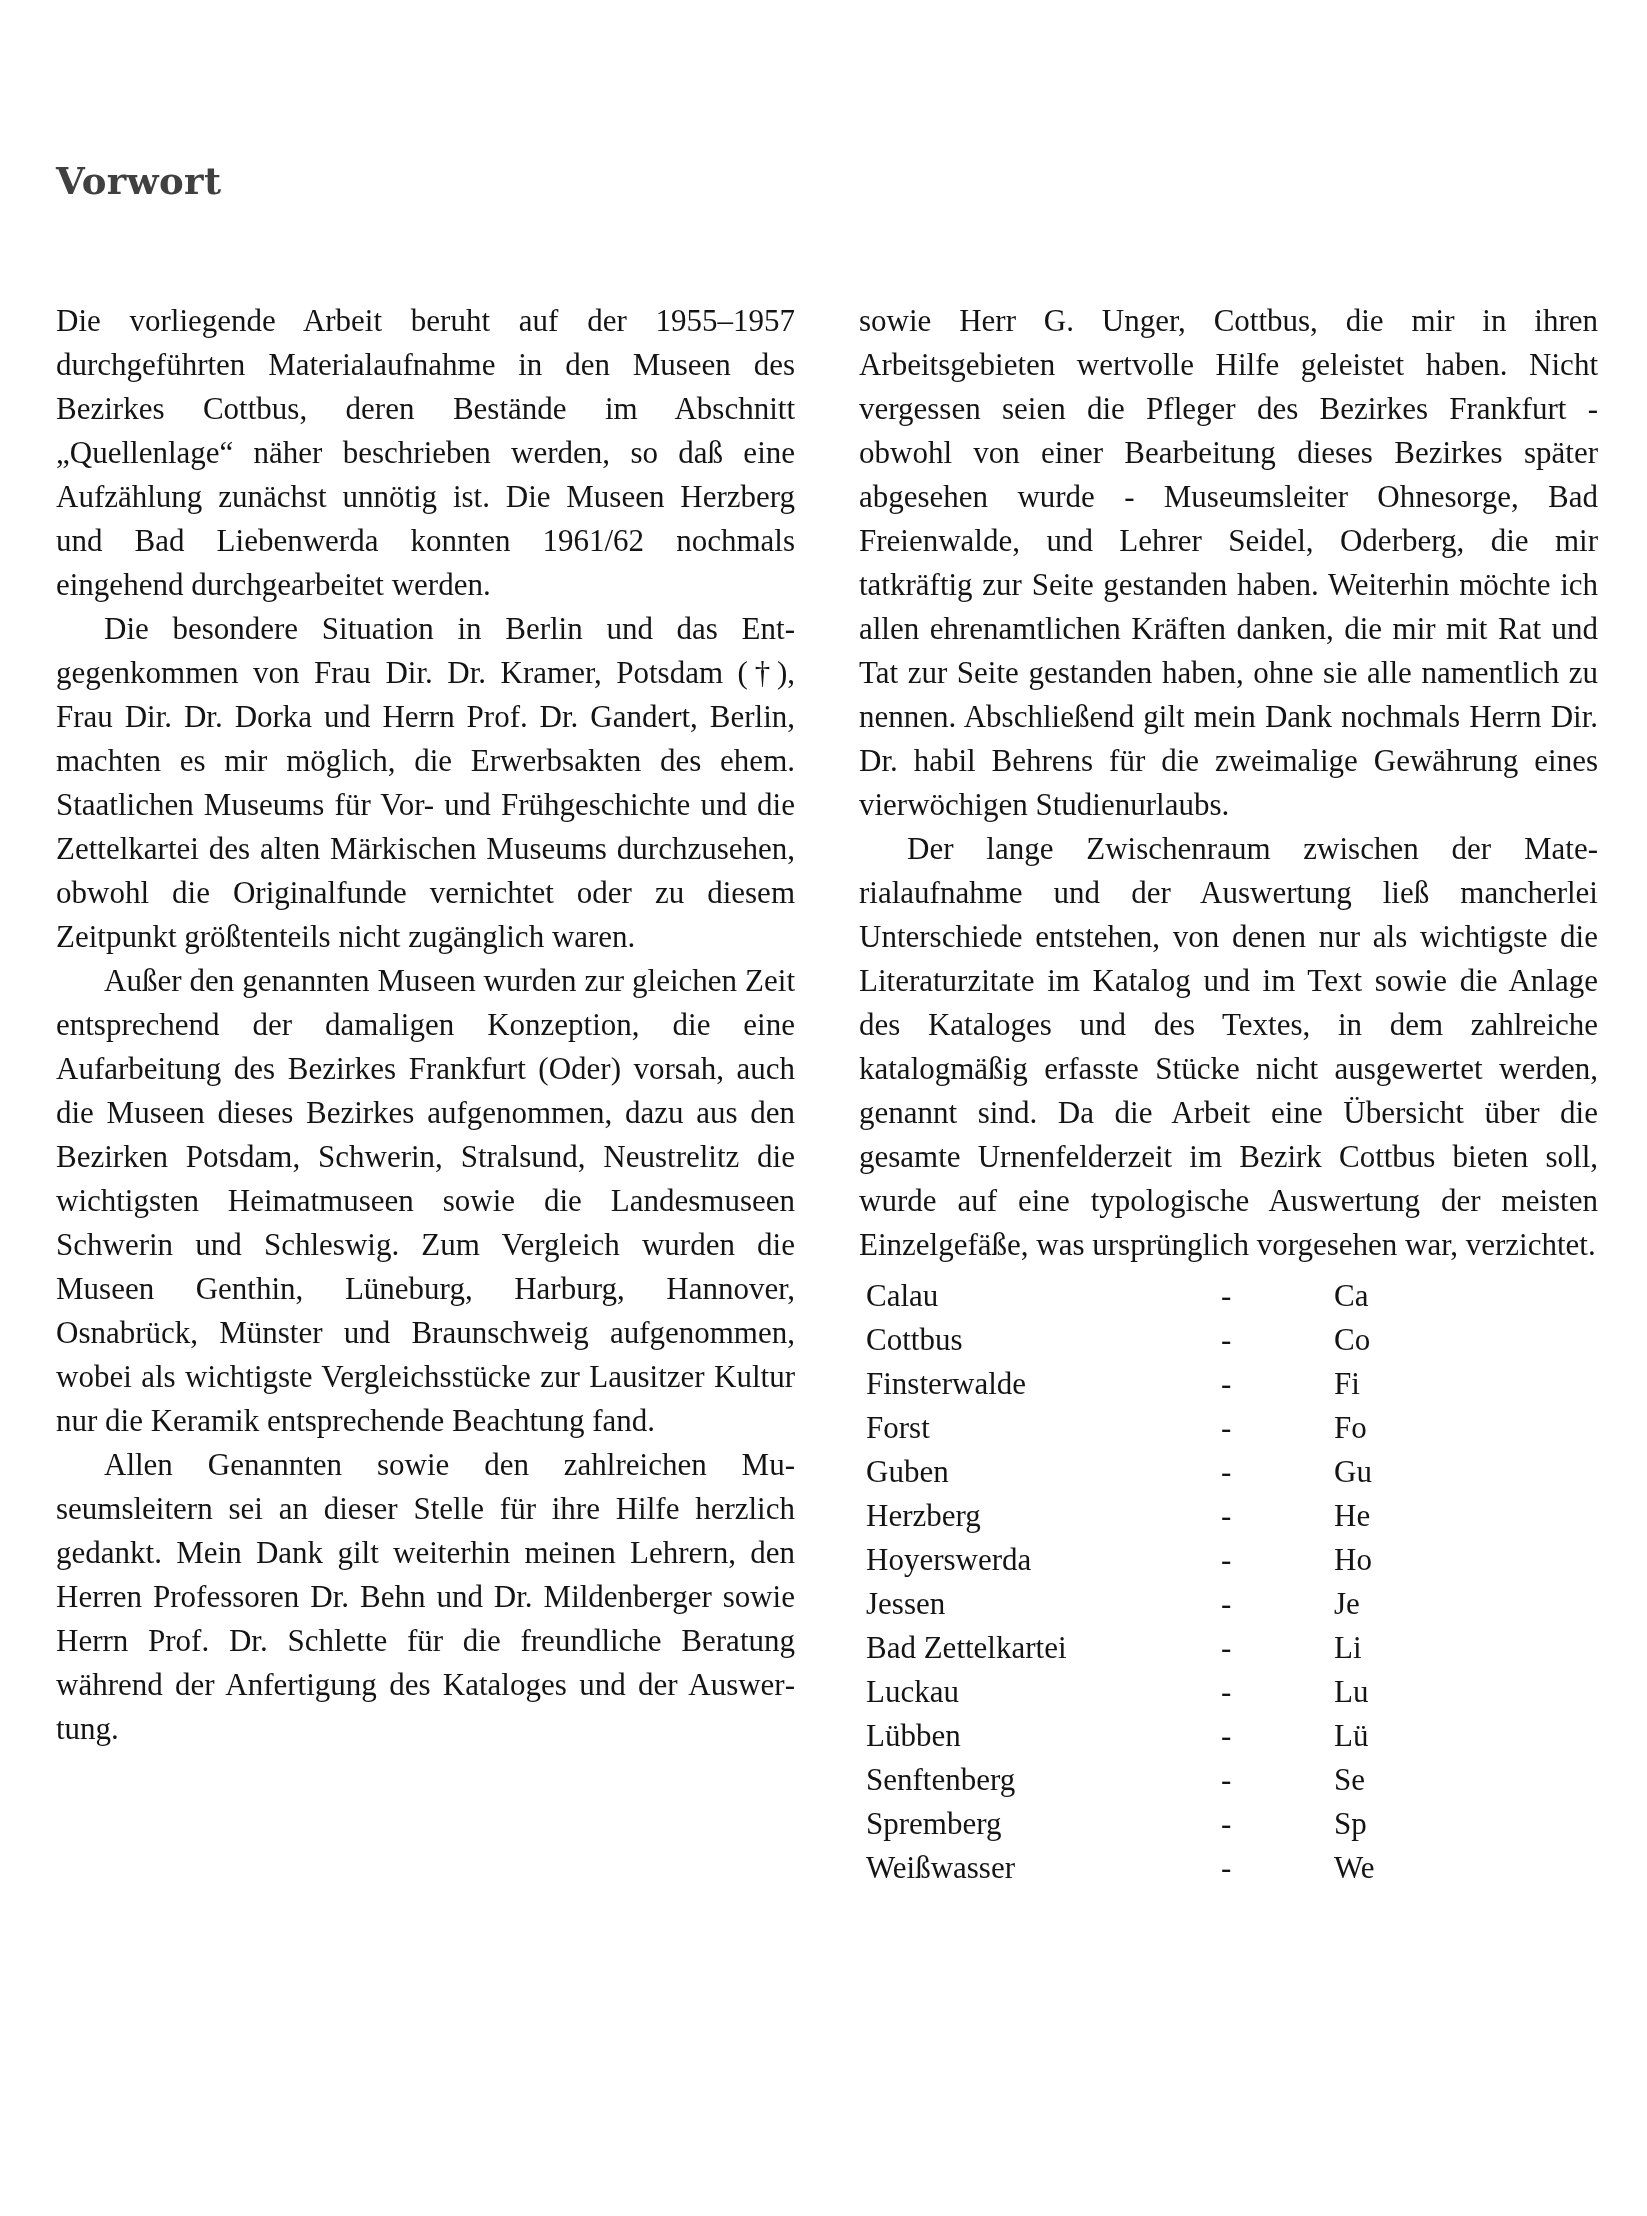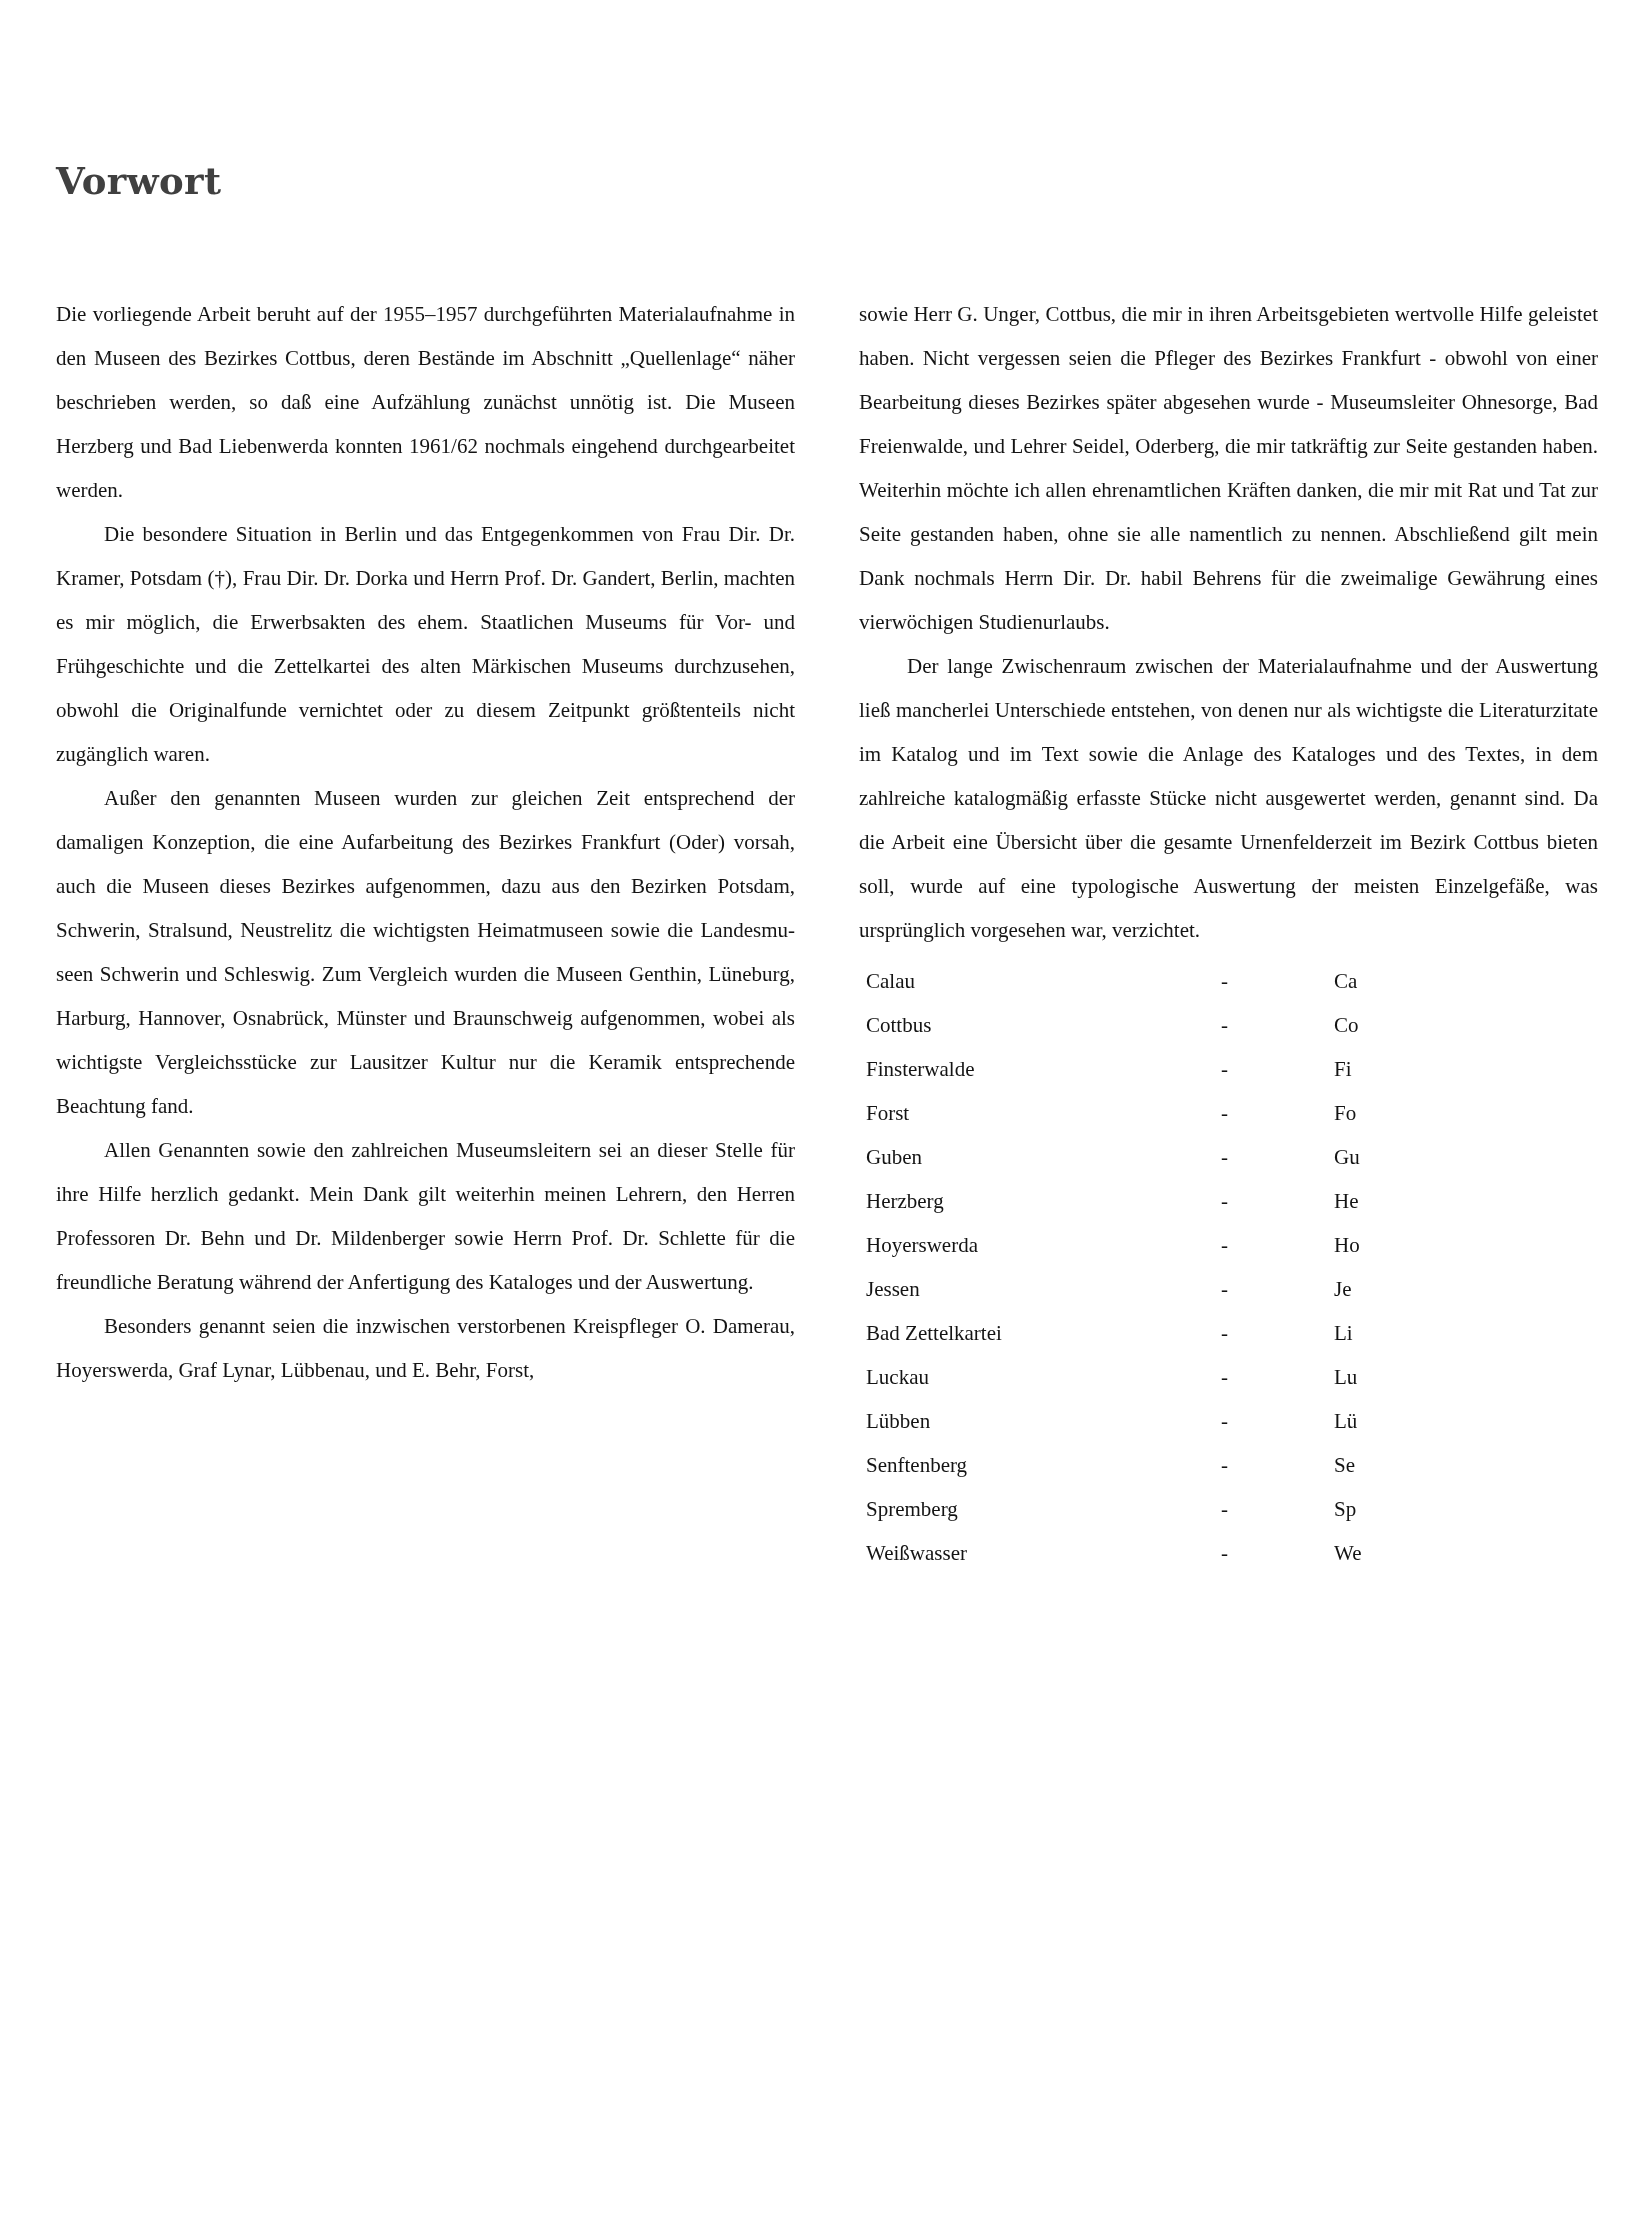--- a/index.html
+++ b/index.html
@@ -2,22 +2,22 @@
 <html style="font-size:12.4px"><head>
 <meta charset="utf-8">
 <style>
   html, body { margin: 0; padding: 0; background: #ffffff; }
   body { width: 1648px; height: 2216px; position: relative; overflow: hidden; color: #141414; }
   .page-title {
     position: absolute; left: 56px; top: 159px; margin: 0;
     font-family: "DejaVu Serif", serif; font-weight: bold; font-size: 37px; letter-spacing: 0.4px; color: #404040;
   }
   .col {
-    position: absolute; top: 292px; width: 739px;
-    font-family: "Liberation Serif", serif; font-size: 21px; line-height: 44px;
+    position: absolute; top: 299px; width: 739px;
+    font-family: "Liberation Serif", serif; font-size: 31px; line-height: 44px;
     text-align: justify; hyphens: manual;
   }
   .col-left { left: 56px; }
   .col-right { left: 859px; }
   .para { margin: 0; text-indent: 0; }
   .para.indent { text-indent: 48px; }
   .abbr-table { margin: 7px; padding: 0; list-style: none; }
   .abbr-row { position: relative; height: 44px; }
   .abbr-name { position: absolute; left: 0; }
   .abbr-dash { position: absolute; left: 355px; }
@@ -26,21 +26,20 @@
 </head>
 <body>
 
 <h1 class="page-title">Vorwort</h1>
 
 <div class="col col-left">
   <p class="para">Die vorliegende Arbeit beruht auf der 1955–1957 durchgeführten Materialaufnahme in den Museen des Bezirkes Cottbus, deren Bestände im Ab­schnitt „Quellenlage“ näher beschrieben werden, so daß eine Aufzählung zunächst unnötig ist. Die Museen Herzberg und Bad Liebenwerda konnten 1961/62 nochmals eingehend durchgearbeitet werden.</p>
   <p class="para indent">Die besondere Situation in Berlin und das Ent­gegenkommen von Frau Dir. Dr. Kramer, Pots­dam (†), Frau Dir. Dr. Dorka und Herrn Prof. Dr. Gandert, Berlin, machten es mir möglich, die Er­werbsakten des ehem. Staatlichen Museums für Vor- und Frühgeschichte und die Zettelkartei des alten Märkischen Museums durchzusehen, obwohl die Originalfunde vernichtet oder zu diesem Zeitpunkt größtenteils nicht zugänglich waren.</p>
   <p class="para indent">Außer den genannten Museen wurden zur gleichen Zeit entsprechend der damaligen Kon­zeption, die eine Aufarbeitung des Bezirkes Frankfurt (Oder) vorsah, auch die Museen dieses Bezirkes aufgenommen, dazu aus den Bezirken Potsdam, Schwerin, Stralsund, Neustrelitz die wichtigsten Heimatmuseen sowie die Landesmu­seen Schwerin und Schleswig. Zum Vergleich wurden die Museen Genthin, Lüneburg, Harburg, Hannover, Osnabrück, Münster und Braun­schweig aufgenommen, wobei als wichtigste Ver­gleichsstücke zur Lausitzer Kultur nur die Kera­mik entsprechende Beachtung fand.</p>
   <p class="para indent">Allen Genannten sowie den zahlreichen Mu­seumsleitern sei an dieser Stelle für ihre Hilfe herzlich gedankt. Mein Dank gilt weiterhin mei­nen Lehrern, den Herren Professoren Dr. Behn und Dr. Mildenberger sowie Herrn Prof. Dr. Schlette für die freundliche Beratung während der Anfertigung des Kataloges und der Auswer­tung.</p>
-  <p class="para indent">Besonders genannt seien die inzwischen verstorbenen Kreispfleger O. Damerau, Hoyers­werda, Graf Lynar, Lübbenau, und E. Behr, Forst,</p>
 </div>
 
 <div class="col col-right">
   <p class="para">sowie Herr G. Unger, Cottbus, die mir in ihren Arbeitsgebieten wertvolle Hilfe geleistet haben. Nicht vergessen seien die Pfleger des Bezirkes Frankfurt - obwohl von einer Bearbeitung dieses Bezirkes später abgesehen wurde - Museumsleiter Ohnesorge, Bad Freienwalde, und Lehrer Seidel, Oderberg, die mir tatkräftig zur Seite gestanden haben. Weiterhin möchte ich allen ehrenamtlichen Kräften danken, die mir mit Rat und Tat zur Seite gestanden haben, ohne sie alle namentlich zu nennen. Abschließend gilt mein Dank nochmals Herrn Dir. Dr. habil Behrens für die zweimalige Gewährung eines vierwöchigen Studienurlaubs.</p>
   <p class="para indent">Der lange Zwischenraum zwischen der Mate­rialaufnahme und der Auswertung ließ mancher­lei Unterschiede entstehen, von denen nur als wichtigste die Literaturzitate im Katalog und im Text sowie die Anlage des Kataloges und des Textes, in dem zahlreiche katalogmäßig erfasste Stücke nicht ausgewertet werden, genannt sind. Da die Arbeit eine Übersicht über die gesamte Urnenfelderzeit im Bezirk Cottbus bieten soll, wurde auf eine typologische Auswertung der meisten Einzelgefäße, was ursprünglich vorgese­hen war, verzichtet.</p>
   <ul class="abbr-table">
     <li class="abbr-row">
         <span class="abbr-name">Calau</span>
         <span class="abbr-dash">-</span>
         <span class="abbr-code">Ca</span>

